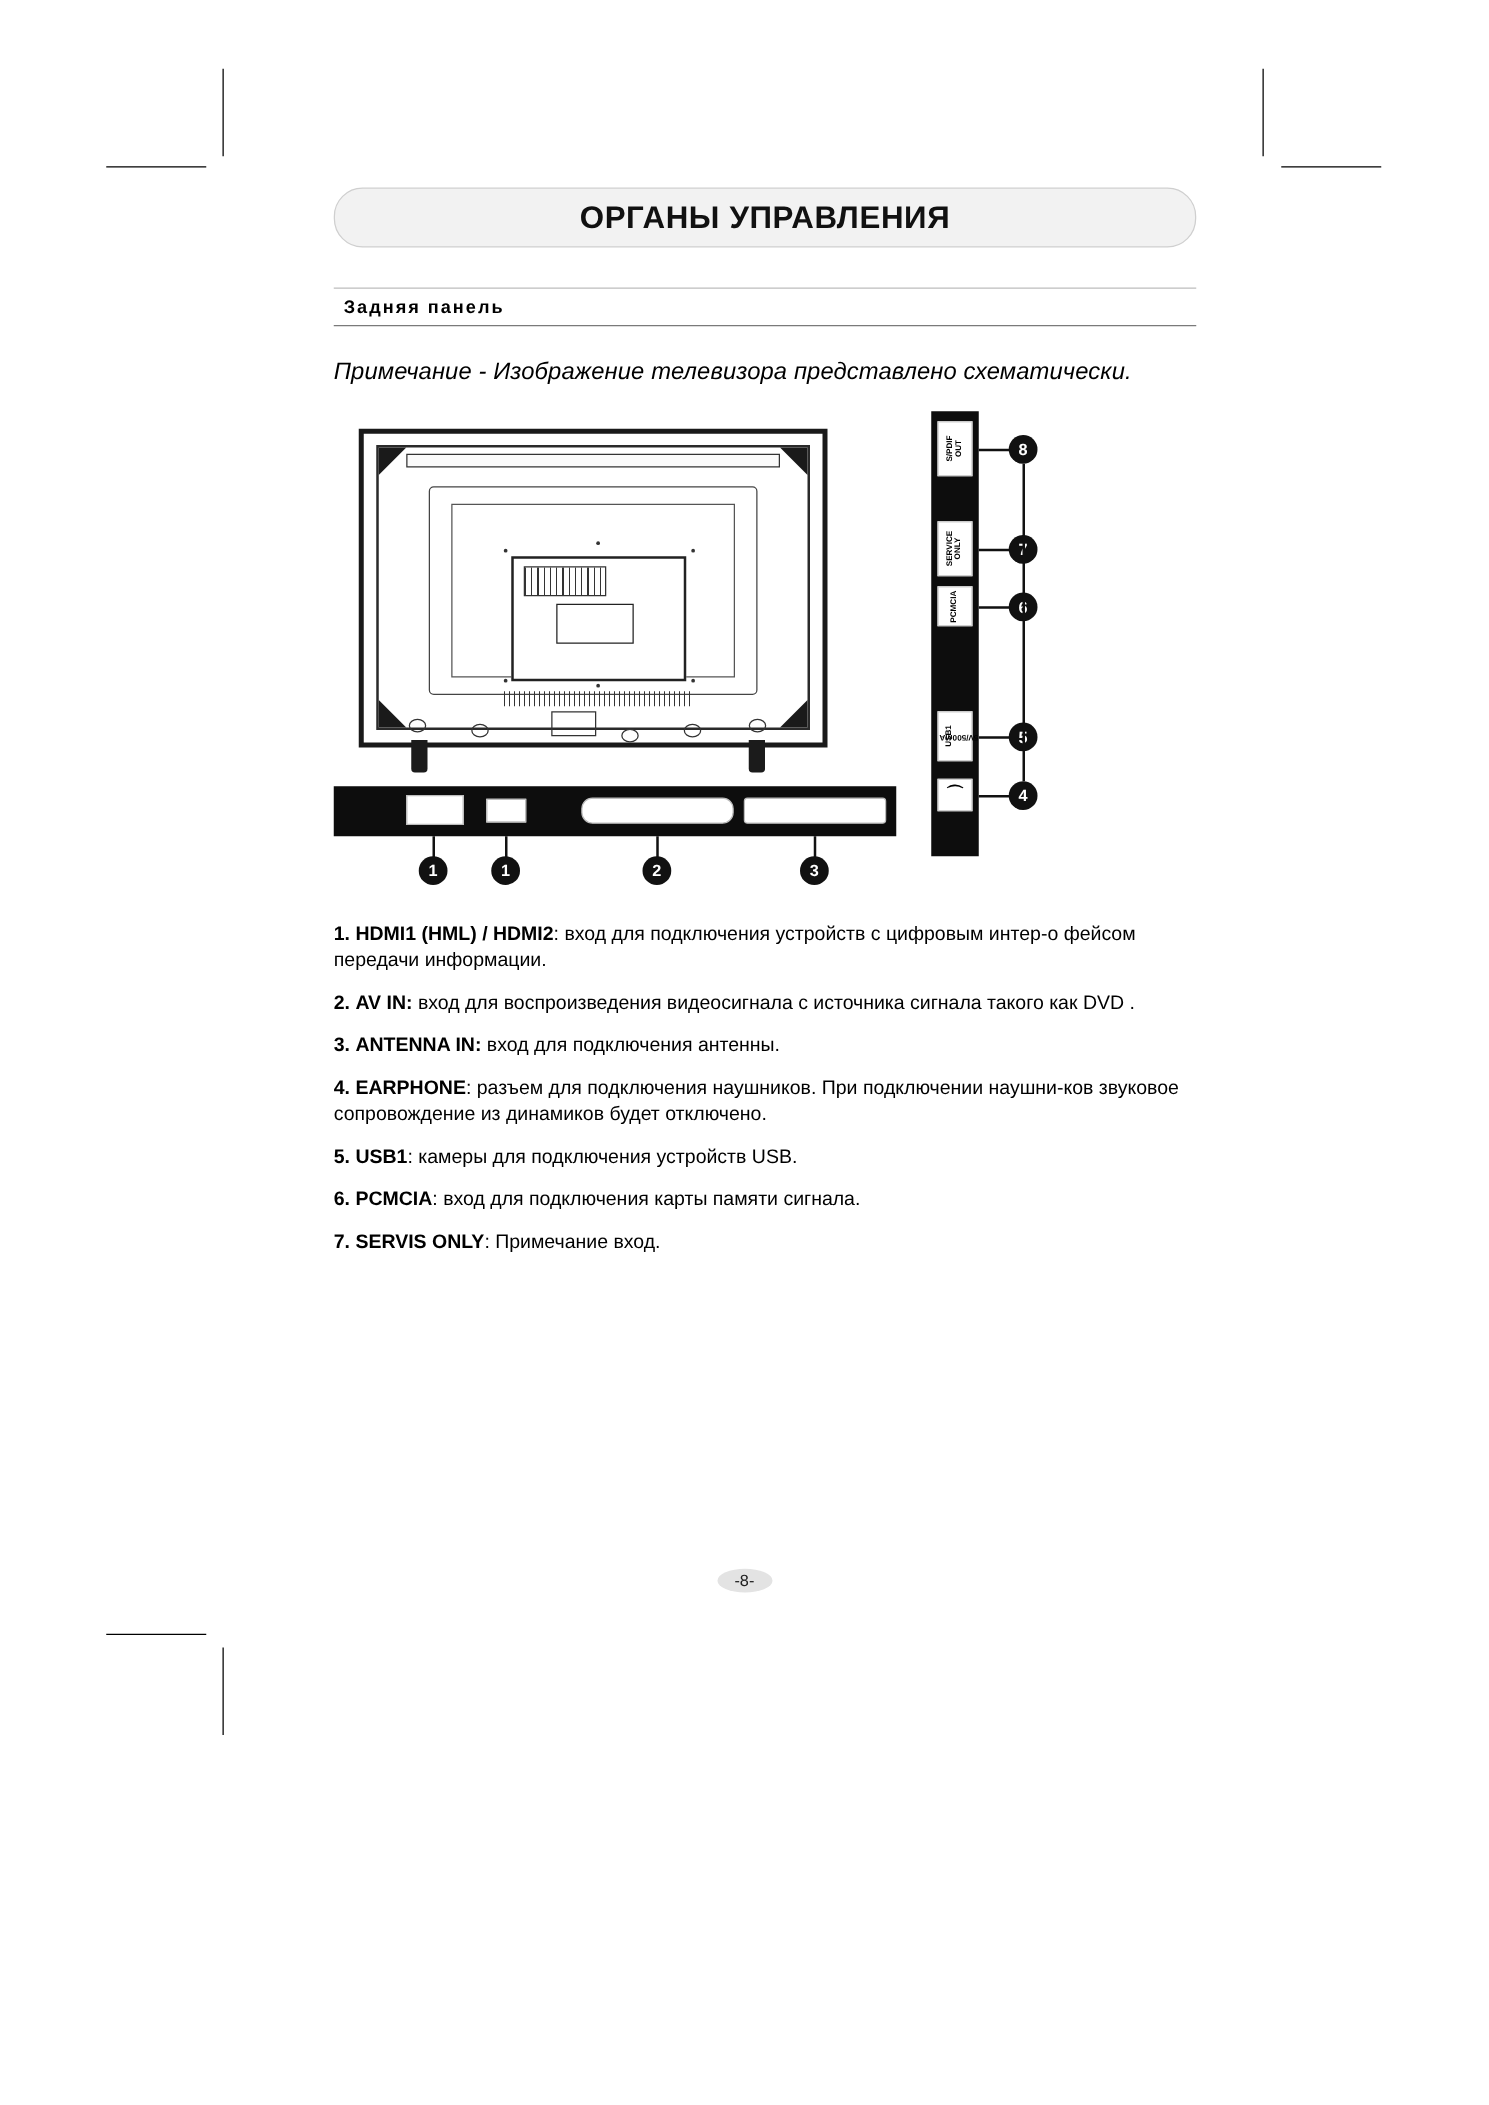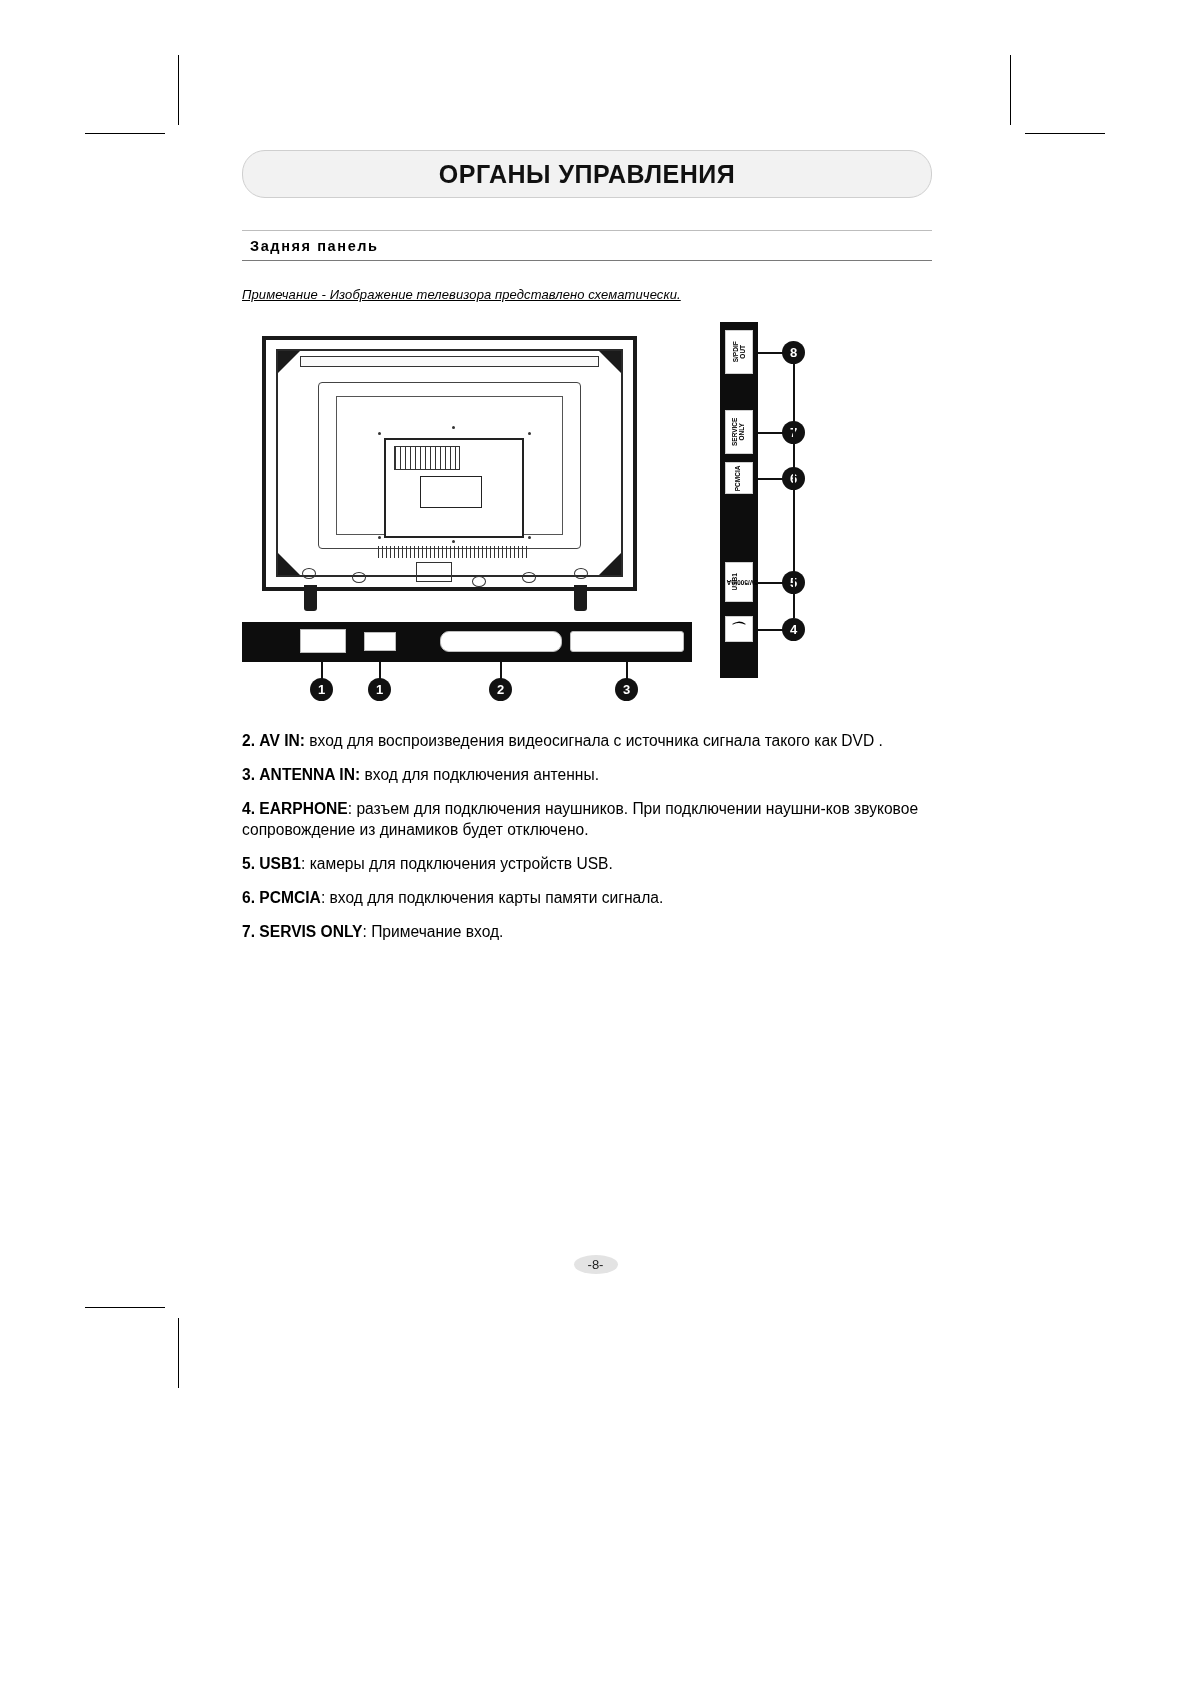--- a/index.html
+++ b/index.html
@@ -20,21 +20,21 @@
   .crop {
     position: absolute;
     background: #000;
   }
   .crop.v { width: 1px; }
   .crop.h { height: 1px; }
 
   
   .page {
     position: absolute;
-    left: 242px;
+    left: 267px;
     top: 150px;
     width: 690px;
   }
 
   
   .title-banner {
     height: 46px;
     border: 1px solid #cfcfcf;
     border-radius: 23px;
     background: #f2f2f2;
@@ -57,24 +57,23 @@
     padding: 7px 2px 6px 8px;
   }
   .section .s {
     font-size: 14.5px;
     font-weight: bold;
     letter-spacing: 1.6px;
   }
 
   .note {
     margin-top: 26px;
-    font-size: 13px;
+    font-size: 19px;
     font-style: italic;
     letter-spacing: 0.1px;
-    text-decoration: underline;
   }
 
   
   .figure {
     position: relative;
     margin-top: 20px;
     height: 370px;
   }
 
   
@@ -430,20 +429,23 @@
     <div class="bubble" style="left:540px; top:249px;">5</div>
 
     <div class="leader h" style="left:516px; top:307px; width:26px;"></div>
     <div class="bubble" style="left:540px; top:296px;">4</div>
 
     <div class="leader v" style="left:551px; top:42px; height:254px;"></div>
   </div>
 
   <div class="desc">
 
+    <p>
+      <span class="num">1.</span><span>&nbsp;</span><b>HDMI1 (HML) / HDMI2</b><span>: вход для подключения устройств с цифровым интер-о фейсом передачи информации.</span>
+    </p>
 
     <p>
       <span class="num">2.</span><span>&nbsp;</span><b>AV IN:</b><span> вход для воспроизведения видеосигнала с источника сигнала такого как DVD .</span>
     </p>
 
     <p>
       <span class="num">3.</span><span>&nbsp;</span><b>ANTENNA IN:</b><span> вход для подключения антенны.</span>
     </p>
 
     <p>

